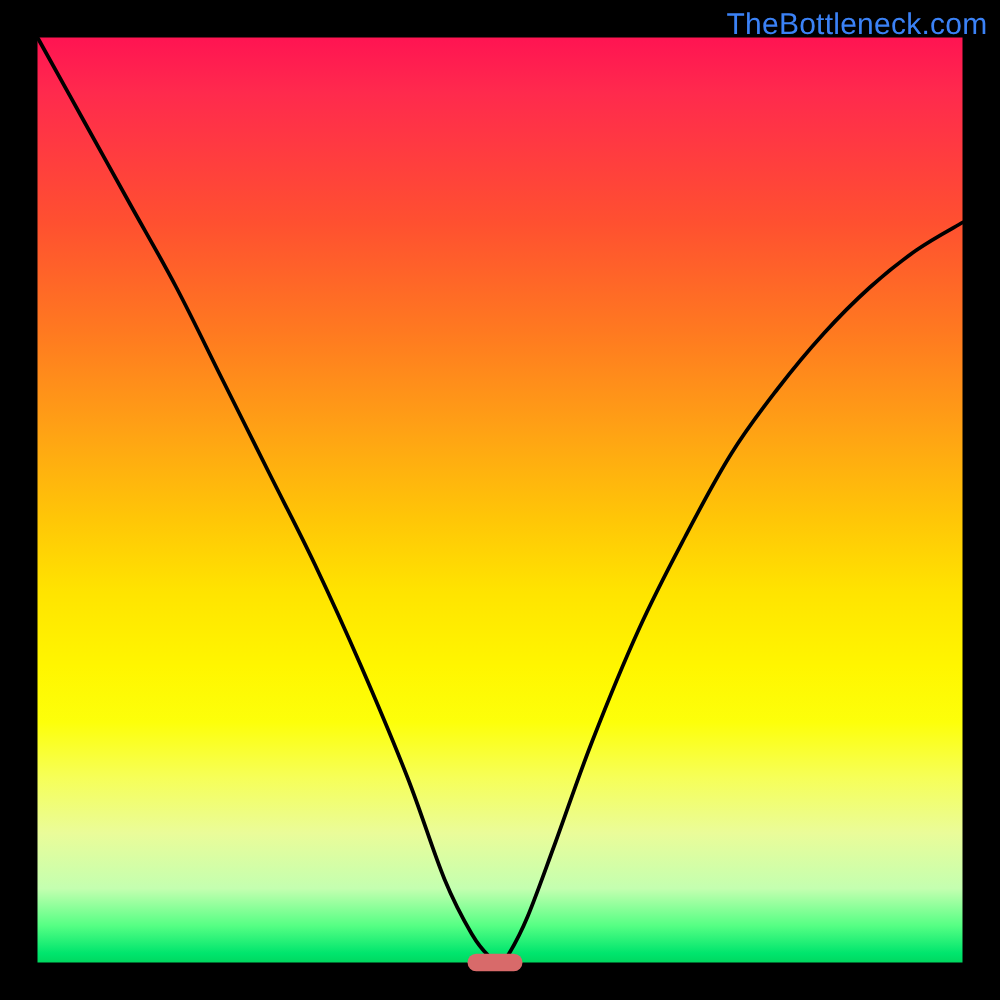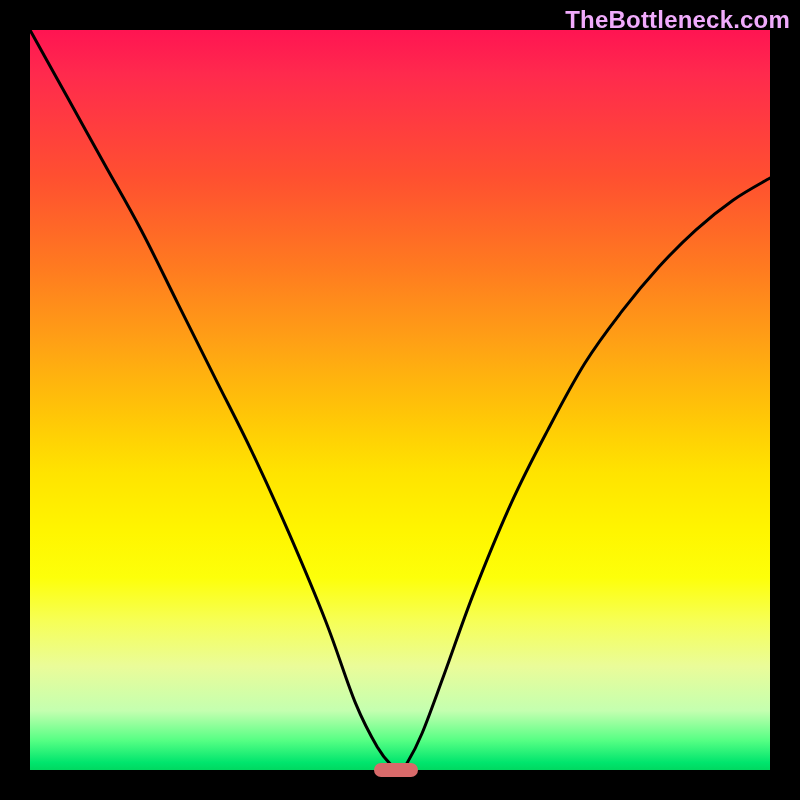--- a/index.html
+++ b/index.html
@@ -33,22 +33,22 @@
       #00e56d 99%,
       #00d860 100%
     );
   }
   .watermark {
     position: absolute;
     top: 6px;
     right: 10px;
     font-family: Arial, Helvetica, sans-serif;
     font-size: 24px;
-    color: #f0abfc;
-    font-weight: 700;
+    color: #3b82f6;
+    font-weight: 400;
     letter-spacing: 0.2px;
   }
   .marker {
     position: absolute;
     height: 14px;
     border-radius: 7px;
     background: #d86a6a;
   }
   svg.curve {
     position: absolute;

